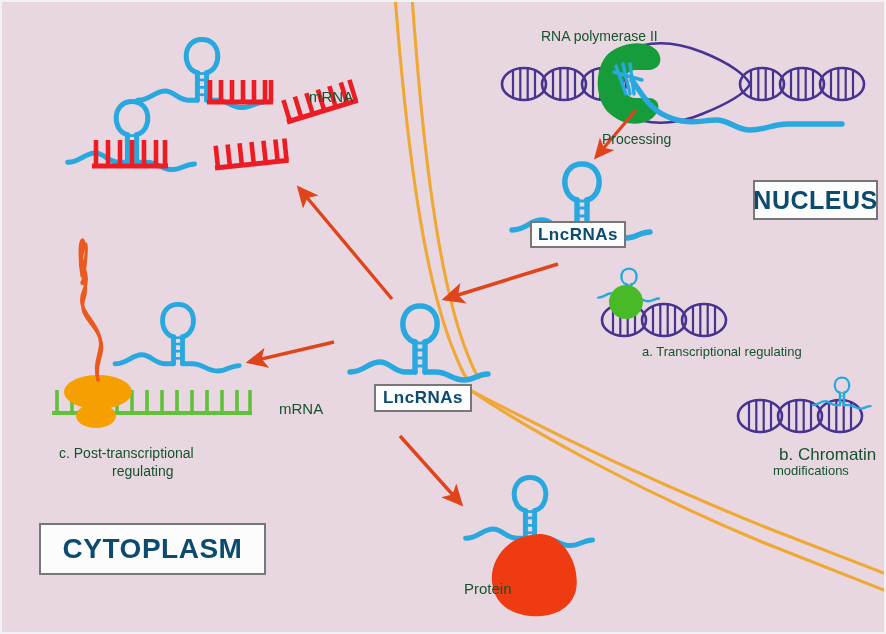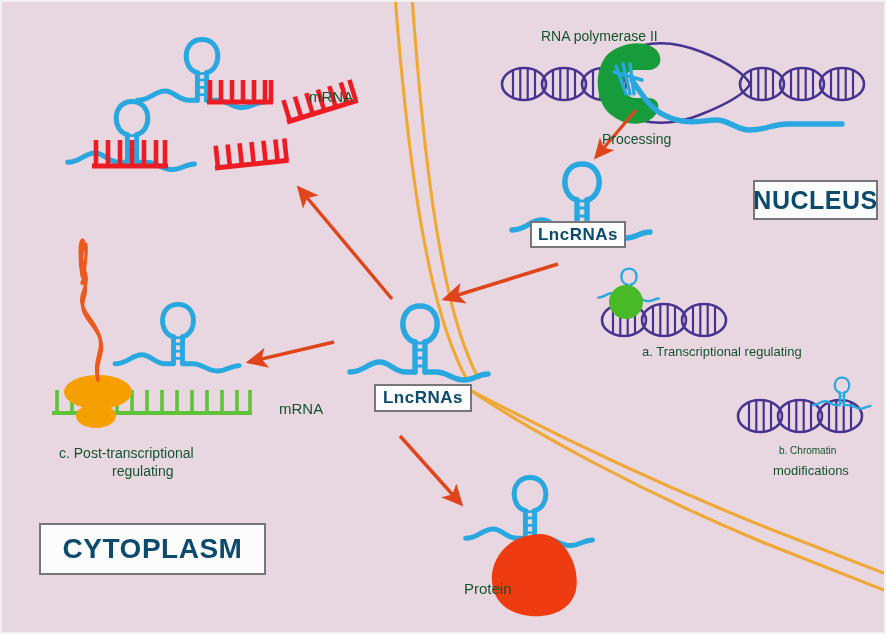--- a/index.html
+++ b/index.html
@@ -225,21 +225,21 @@
   <div class="lbl" style="left:539px;top:26px;font-size:14px;">RNA polymerase II</div>
 
   <div class="lbl" style="left:600px;top:129px;font-size:14px;">Processing</div>
 
   <div class="boxed" style="left:751px;top:178px;width:125px;height:40px;font-size:25px;">NUCLEUS</div>
 
   <div class="boxed" style="left:528px;top:219px;width:96px;height:27px;font-size:17px;">LncRNAs</div>
 
   <div class="lbl" style="left:640px;top:342px;font-size:13px;">a. Transcriptional regulating</div>
 
-  <div class="lbl" style="left:777px;top:443px;font-size:10px;">b. Chromatin</div>
+  <div class="lbl" style="left:777px;top:443px;font-size:17px;">b. Chromatin</div>
   <div class="lbl" style="left:771px;top:461px;font-size:13px;">modifications</div>
 
   <div class="boxed" style="left:372px;top:382px;width:98px;height:28px;font-size:17px;">LncRNAs</div>
 
   <div class="lbl" style="left:307px;top:86px;font-size:15px;">mRNA</div>
 
 
   <div class="lbl" style="left:258px;top:398px;font-size:15px;margin-left:19px;">mRNA</div>
 
   <div class="lbl" style="left:57px;top:443px;font-size:14px;">c. Post-transcriptional</div>

